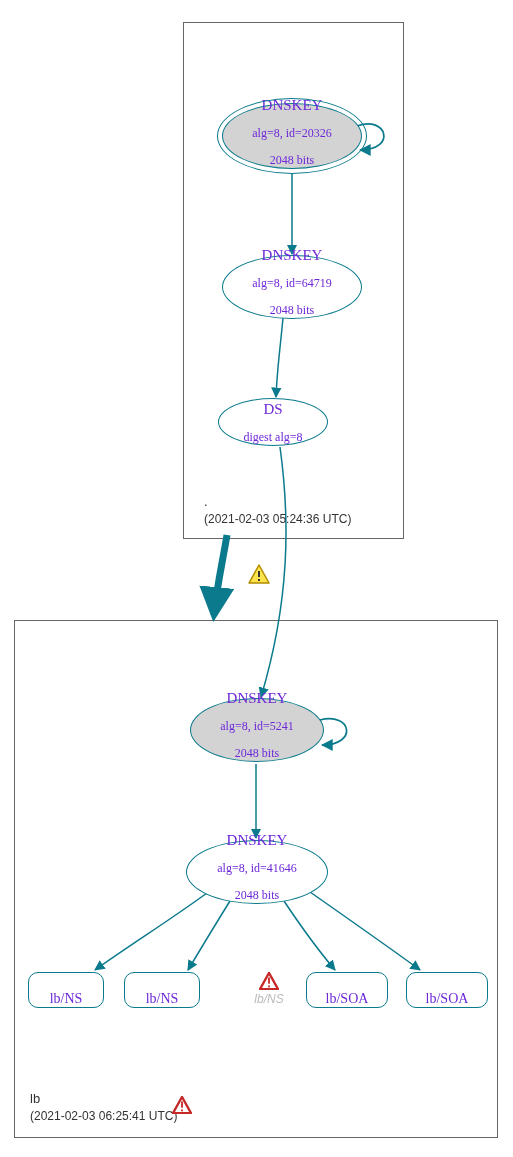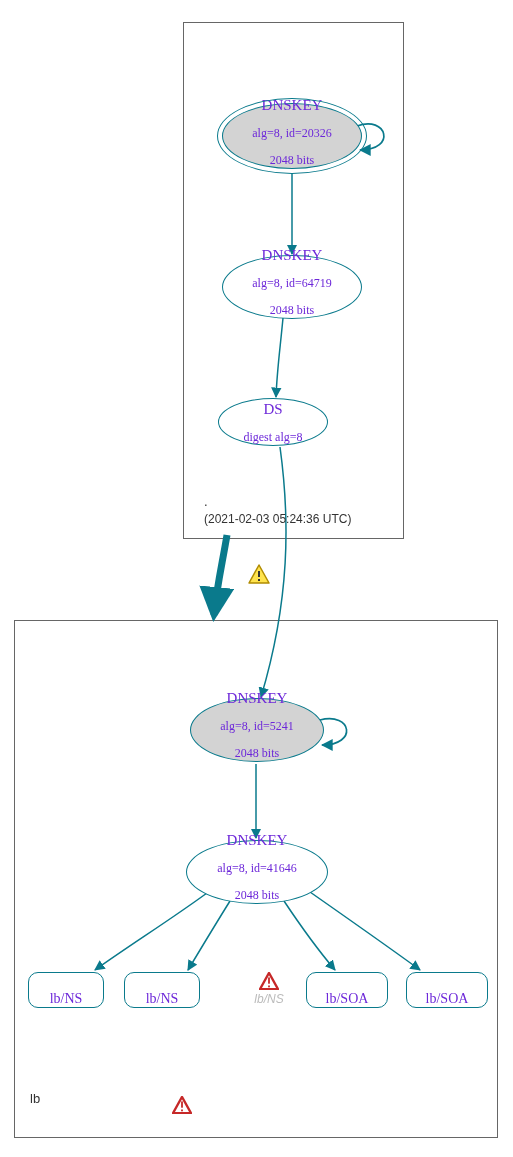--- a/index.html
+++ b/index.html
@@ -170,20 +170,21 @@
 </div>
 <div class="node roundrect" style="left:306px; top:972px; width:82px; height:36px;">
   <span>lb/SOA</span>
 </div>
 <div class="node roundrect" style="left:406px; top:972px; width:82px; height:36px;">
   <span>lb/SOA</span>
 </div>
 
 <div class="zone-label" style="left:30px; top:1079px;margin-top:11px;">
   <div>lb</div>
+  <div class="ts">(2021-02-03 06:25:41 UTC)</div>
 </div>
 <div style="position:absolute; left:172px; top:1096px;">
   <svg width="20" height="18" viewBox="0 0 22 20">
     <path d="M11 1 L21 19 L1 19 Z" fill="#fff" stroke="#c62828" stroke-width="2.5" stroke-linejoin="round"></path>
     <rect x="10" y="6" width="2" height="7" fill="#c62828"></rect>
     <rect x="10" y="15" width="2" height="2" fill="#c62828"></rect>
   </svg>
 </div>
 
 </body></html>

